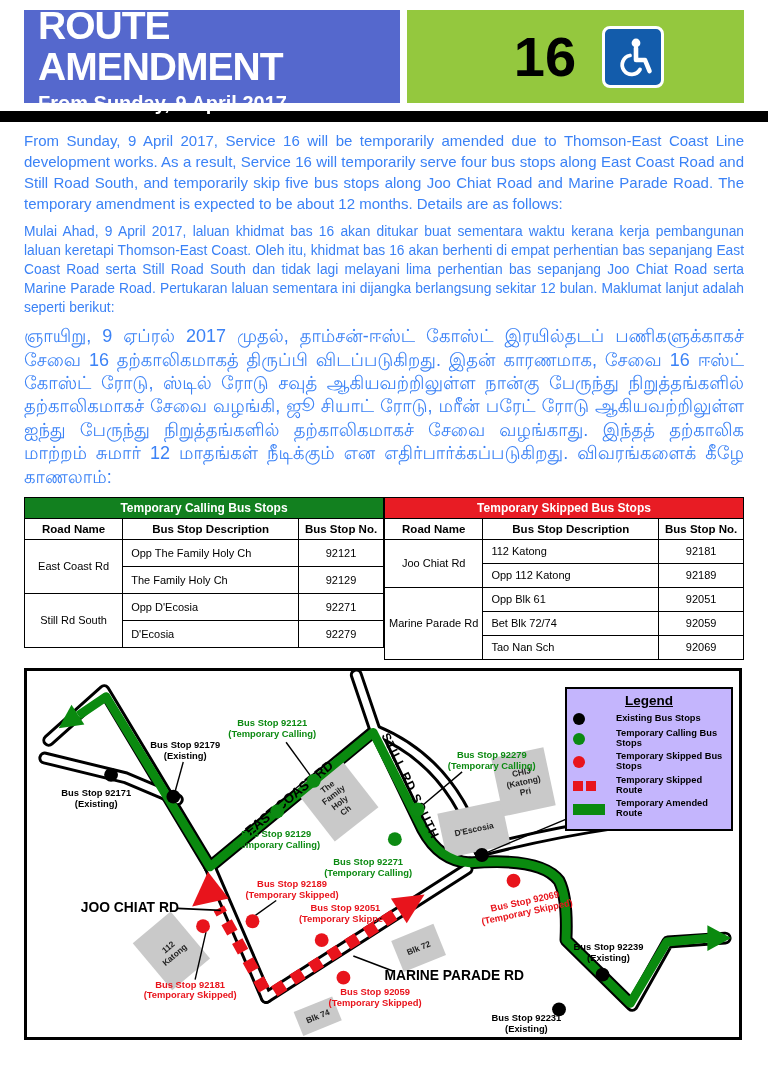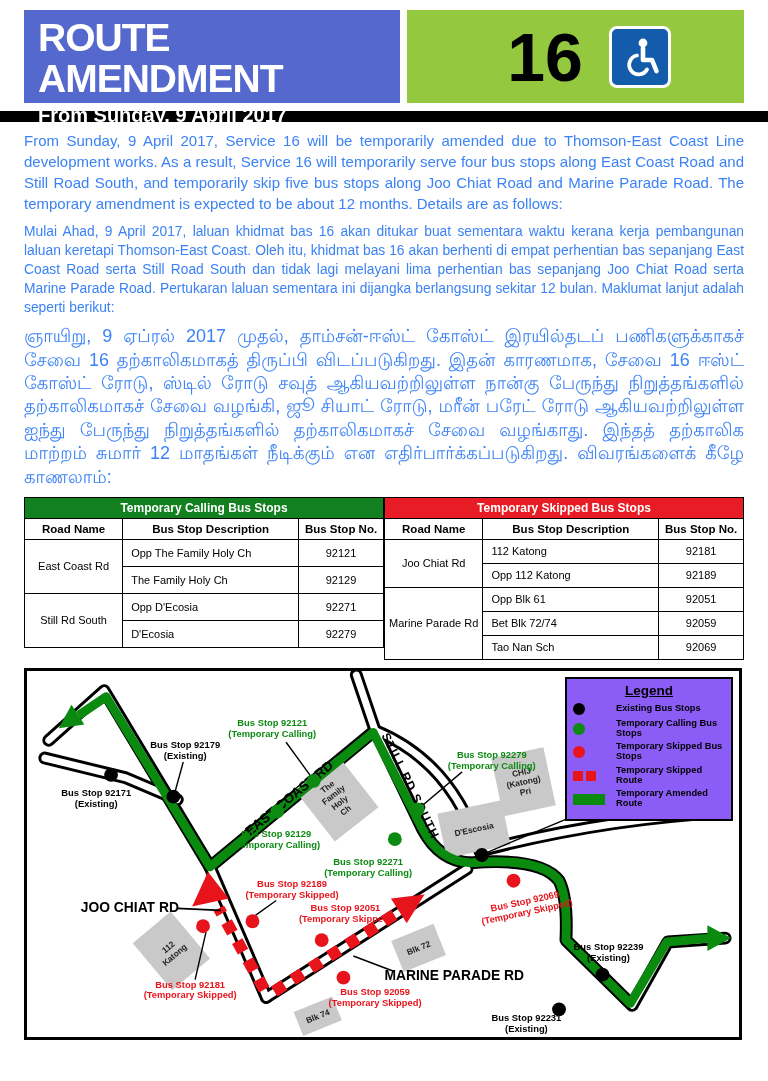--- a/index.html
+++ b/index.html
@@ -2,25 +2,25 @@
 <html><head>
 <meta charset="utf-8">
 <style>
   html,body{margin:0;padding:0;}
   body{width:768px;height:1081px;overflow:hidden;background:#fff;
        font-family:"Liberation Sans","DejaVu Sans",sans-serif;color:#000;}
   .page{padding:0 24px;}
   
   .hdr{display:flex;gap:7px;margin-top:10px;height:93px;}
   .hdr-blue{background:#5568cd;color:#fff;width:376px;box-sizing:border-box;
-            padding:8px 0 0 14px;display:flex;flex-direction:column;justify-content:space-between;}
+            padding:8px 0 0 14px;display:flex;flex-direction:column;justify-content:center;}
   .hdr-title{font-size:39px;font-weight:bold;letter-spacing:-1px;line-height:1.05;}
   .hdr-sub{font-size:20px;font-weight:bold;margin-top:4px;}
   .hdr-green{background:#94c83e;flex:1;display:flex;align-items:center;justify-content:center;gap:26px;}
-  .svc-num{font-size:68px;font-weight:bold;color:#000;line-height:1;margin-left:27px;}
+  .svc-num{font-size:56px;font-weight:bold;color:#000;line-height:1;margin-left:27px;}
   .wc-box{width:56px;height:56px;background:#135cab;border:3px solid #fff;border-radius:8px;
           display:flex;align-items:center;justify-content:center;}
   .xl{margin-top:7px;line-height:1.25;}
   .xl .zh{font-size:16px;font-weight:bold;}
   .xl .ms{font-size:14.5px;font-weight:bold;}
   .xl .ta{font-size:14px;font-weight:bold;}
   .fullbleed{margin-left:-24px;width:768px;}
   .bar{background:#000;height:11px;margin-top:8px;}
   
   .para{text-align:justify;margin:8px 0;color:#3b82f6;}
@@ -36,21 +36,21 @@
   table.bus .title.green{background:#12801f;}
   table.bus .title.red{background:#e81c24;}
   table.bus th.col{font-weight:bold;text-align:center;font-size:11.5px;padding:4px 2px;background:#fff;}
   table.bus td{height:19px;}
   table.bus td.road{text-align:center;width:92px;}
   table.bus td.desc{text-align:left;width:168px;padding-left:8px;}
   table.bus td.num{text-align:center;width:78px;}
   table.left-t td{height:22px;}
   
   .map-wrap{position:relative;width:712px;height:366px;border:3px solid #000;margin-top:8px;background:#fff;}
-  .legend{position:absolute;left:538px;top:6px;width:168px;border:2px solid #000;background:#8b5cf6;
+  .legend{position:absolute;left:538px;top:16px;width:168px;border:2px solid #000;background:#c4b5fd;
           padding:4px 6px 6px 6px;box-sizing:border-box;z-index:5;}
   .legend h4{margin:0 0 5px 0;text-align:center;font-size:13.5px;text-decoration:underline;}
   .lg-row{display:flex;align-items:center;gap:9px;margin:4px 0;}
   .lg-sw{width:34px;display:flex;align-items:center;justify-content:flex-start;gap:3px;flex:0 0 34px;}
   .dot{width:12px;height:12px;border-radius:50%;display:inline-block;}
   .dot.black{background:#000;} .dot.green{background:#0c8a12;} .dot.red{background:#e8141c;}
   .sq{width:10px;height:10px;background:#e8141c;display:inline-block;}
   .gbar{width:32px;height:11px;background:#0a8a0f;display:inline-block;}
   .lg-label{font-size:9.3px;font-weight:bold;line-height:1.05;}
   .stop-text{font-size:9.5px;font-weight:bold;text-anchor:middle;}

